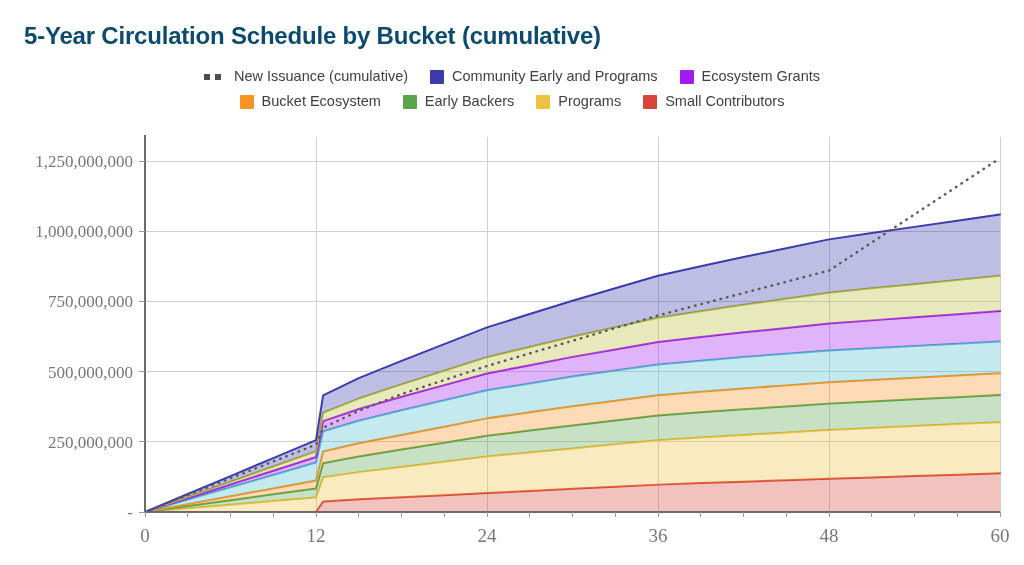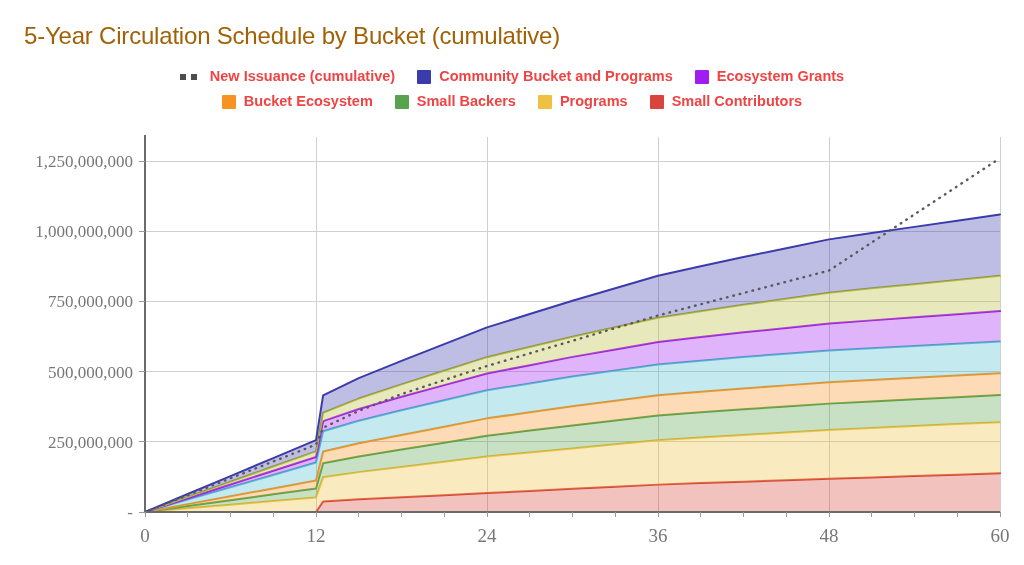--- a/index.html
+++ b/index.html
@@ -18,22 +18,22 @@
     position: relative;
     width: 1024px;
     height: 565px;
     box-sizing: border-box;
   }
   #chart-title {
     position: absolute;
     left: 24px;
     top: 22px;
     font-size: 24px;
-    font-weight: normal;
-    color: #a16207;
+    font-weight: bold;
+    color: #0c4a6e;
     letter-spacing: -0.2px;
     white-space: nowrap;
   }
   #legend {
     position: absolute;
     left: 0;
     top: 64px;
     width: 1024px;
   }
   .legend-row {
@@ -63,23 +63,22 @@
     flex: 0 0 22px;
   }
   .legend-dots i {
     display: block;
     width: 6px;
     height: 6px;
     background: #4d4d4d;
   }
   .legend-label {
     font-size: 14.5px;
-    color: #ef4444;
+    color: #404040;
     line-height: 1;
-    font-weight: bold;
   }
   #plot-wrap {
     position: absolute;
     left: 0;
     top: 118px;
     width: 1024px;
     height: 447px;
   }
   svg#plot {
     display: block;
@@ -139,35 +138,35 @@
     <div class="legend-row">
       <div class="legend-item">
         <span class="legend-dots">
             <i></i>
             <i></i>
           </span>
         <span class="legend-label">New Issuance (cumulative)</span>
       </div>
       <div class="legend-item">
         <span class="legend-swatch" style="background:#3b3bac"></span>
-        <span class="legend-label">Community Bucket and Programs</span>
+        <span class="legend-label">Community Early and Programs</span>
       </div>
       <div class="legend-item">
         <span class="legend-swatch" style="background:#a01cf0"></span>
         <span class="legend-label">Ecosystem Grants</span>
       </div>
     </div>
     <div class="legend-row">
       <div class="legend-item">
         <span class="legend-swatch" style="background:#f79320"></span>
         <span class="legend-label">Bucket Ecosystem</span>
       </div>
       <div class="legend-item">
         <span class="legend-swatch" style="background:#57a44c"></span>
-        <span class="legend-label">Small Backers</span>
+        <span class="legend-label">Early Backers</span>
       </div>
       <div class="legend-item">
         <span class="legend-swatch" style="background:#efc041"></span>
         <span class="legend-label">Programs</span>
       </div>
       <div class="legend-item">
         <span class="legend-swatch" style="background:#d8453c"></span>
         <span class="legend-label">Small Contributors</span>
       </div>
     </div>

